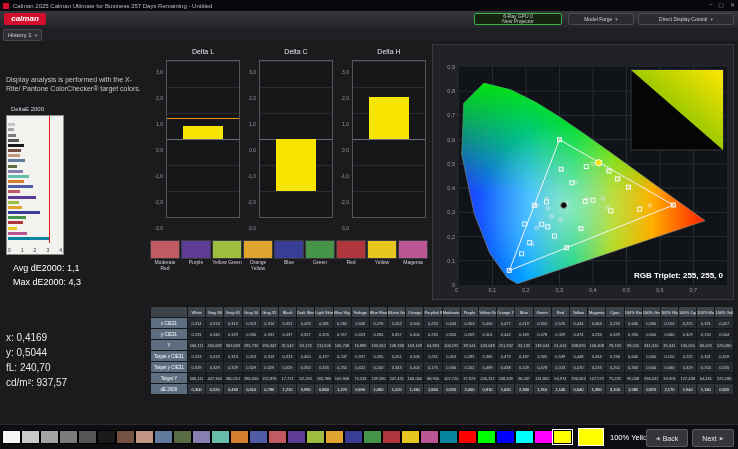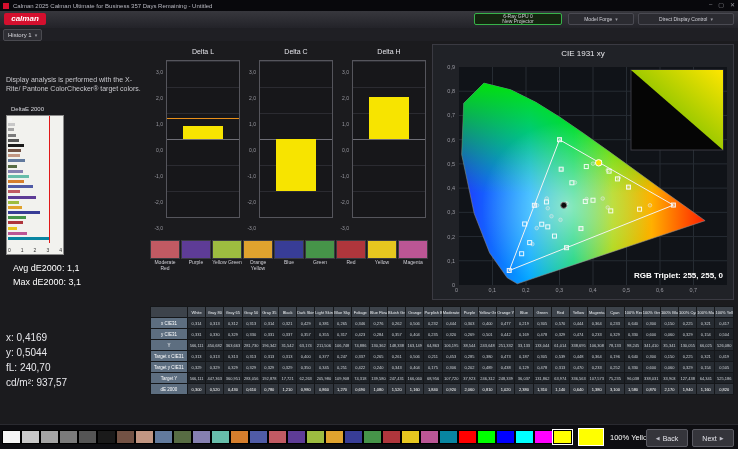--- a/index.html
+++ b/index.html
@@ -214,21 +214,21 @@
     <div id="de-axis">
         <span>0</span>
         <span>1</span>
         <span>2</span>
         <span>3</span>
         <span>4</span>
       </div>
   </div>
 
   <div id="de-avg" class="abs">Avg dE2000: 1,1</div>
-  <div id="de-max" class="abs">Max dE2000: 3,1</div>
+  <div id="de-max" class="abs">Max dE2000: 4,3</div>
 
   <div class="abs cur-line" style="top:332px">x: 0,4169</div>
   <div class="abs cur-line" style="top:347px">y: 0,5044</div>
   <div class="abs cur-line" style="top:362px">fL: 240,70</div>
   <div class="abs cur-line" style="top:377px">cd/m²: 937,57</div>
 
   <div class="abs delta-block" style="left:150px">
     <div class="delta-title">Delta L</div>
     <div class="delta-ticks">
         <span style="top: 9px;">3,0</span>
@@ -329,21 +329,20 @@
         <div class="sw" style="background: rgb(231, 199, 31);"></div>
         <div class="lb">Yellow</div>
       </div>
       <div class="patch">
         <div class="sw" style="background: rgb(187, 86, 149);"></div>
         <div class="lb">Magenta</div>
       </div>
     </div>
 
   <div id="cie-panel" class="abs">
-    <div id="cie-title">CIE 1931 xy</div>
     <svg id="cie-svg" width="268" height="218">
       <defs>
         <linearGradient id="spec" x1="0" y1="0.5" x2="1" y2="0.5">
           <stop offset="0" stop-color="#2038ff"></stop>
             <stop offset="0.28" stop-color="#00a8ff"></stop>
           <stop offset="0.46" stop-color="#00d070"></stop>
             <stop offset="0.62" stop-color="#a8d400"></stop>
           <stop offset="0.78" stop-color="#ffb000"></stop>
             <stop offset="1" stop-color="#ff2000"></stop>
         </linearGradient>

